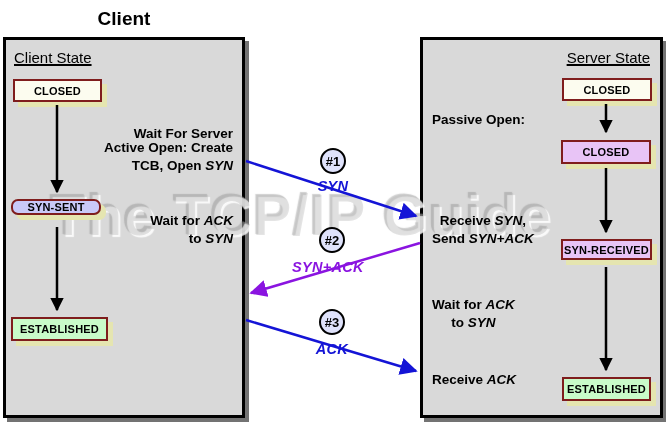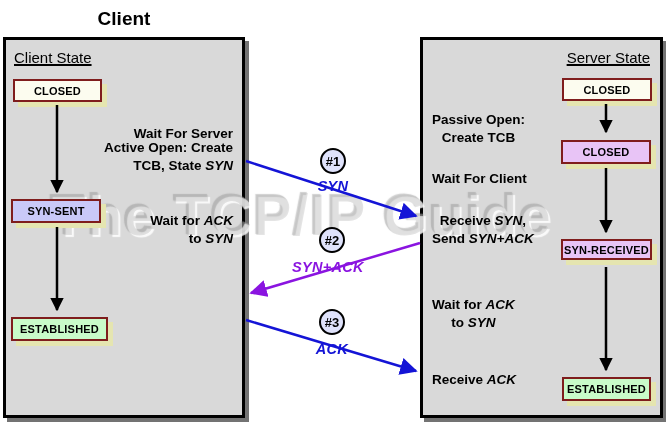--- a/index.html
+++ b/index.html
@@ -29,21 +29,21 @@
     text-decoration:underline;text-decoration-thickness:2px;
   }
   #client-state-heading{left:14px;top:49px;}
   #server-state-heading{right:16px;top:49px;text-align:right;}
   .state-box{
     position:absolute;z-index:2;box-sizing:border-box;border:2px solid #7f1d1d;
     box-shadow:5px 5px 0 #e5e5b0;font-size:11px;font-weight:bold;
     display:flex;align-items:center;justify-content:center;letter-spacing:0.2px;
   }
   #box-closed-l{left:13px;top:79px;width:89px;height:23px;}
-  #box-syn-sent{left:11px;top:199px;width:90px;height:24px;}
+  #box-syn-sent{left:11px;top:199px;width:90px;height:16px;border-radius:7px;}
   #box-established-l{left:11px;top:317px;width:97px;height:24px;}
   #box-closed-r{left:562px;top:78px;width:90px;height:23px;}
   #box-listen{left:561px;top:140px;width:90px;height:24px;}
   #box-syn-received{left:561px;top:239px;width:91px;height:21px;}
   #box-established-r{left:562px;top:377px;width:89px;height:24px;}
   .note{
     position:absolute;z-index:2;font-size:13.5px;font-weight:bold;line-height:18px;
   }
   .note-left{right:433px;text-align:right;white-space:nowrap;}
   .note-right{left:432px;text-align:center;white-space:nowrap;}
@@ -95,33 +95,29 @@
   <div class="state-box" id="box-closed-r" style="background: rgb(252, 252, 239);">CLOSED</div>
   <div class="state-box" id="box-listen" style="background: rgb(232, 196, 246);">CLOSED</div>
   <div class="state-box" id="box-syn-received" style="background: rgb(232, 196, 246);">SYN-RECEIVED</div>
   <div class="state-box" id="box-established-r" style="background: rgb(201, 251, 201);">ESTABLISHED</div>
 
   <div class="note note-left" id="note-wait-server">
     <div><span>Wait For Server</span></div>
   </div>
   <div class="note note-left" id="note-active-open">
     <div><span>Active Open: Create</span></div>
-    <div><span>TCB, State </span><span style="font-style: italic;">SYN</span></div>
+    <div><span>TCB, Open </span><span style="font-style: italic;">SYN</span></div>
   </div>
   <div class="note note-left" id="note-wait-ack-l">
     <div><span>Wait for </span><span style="font-style: italic;">ACK</span></div>
     <div><span>to </span><span style="font-style: italic;">SYN</span></div>
   </div>
 
   <div class="note note-right" id="note-passive-open">
     <div><span>Passive Open:</span></div>
-    <div><span>Create TCB</span></div>
-  </div>
-  <div class="note note-right" id="note-wait-client">
-    <div><span>Wait For Client</span></div>
   </div>
   <div class="note note-right" id="note-recv-syn">
     <div><span>Receive </span><span style="font-style: italic;">SYN</span><span>,</span></div>
     <div><span>Send </span><span style="font-style: italic;">SYN+ACK</span></div>
   </div>
   <div class="note note-right" id="note-wait-ack-r">
     <div><span>Wait for </span><span style="font-style: italic;">ACK</span></div>
     <div><span>to </span><span style="font-style: italic;">SYN</span></div>
   </div>
   <div class="note note-right" id="note-recv-ack">

